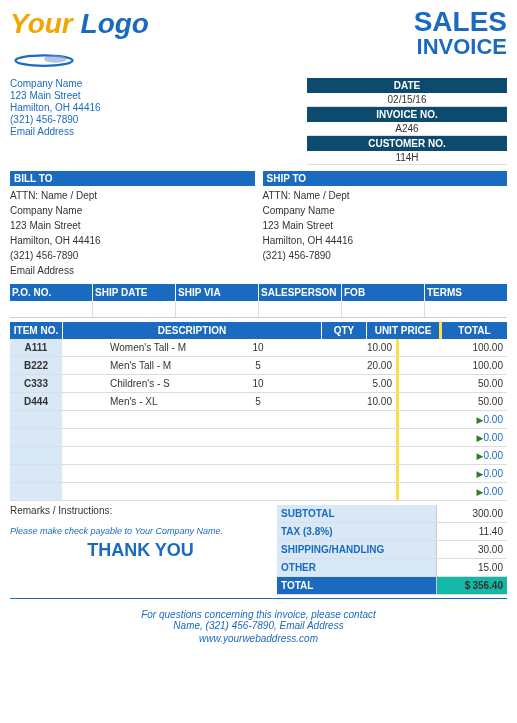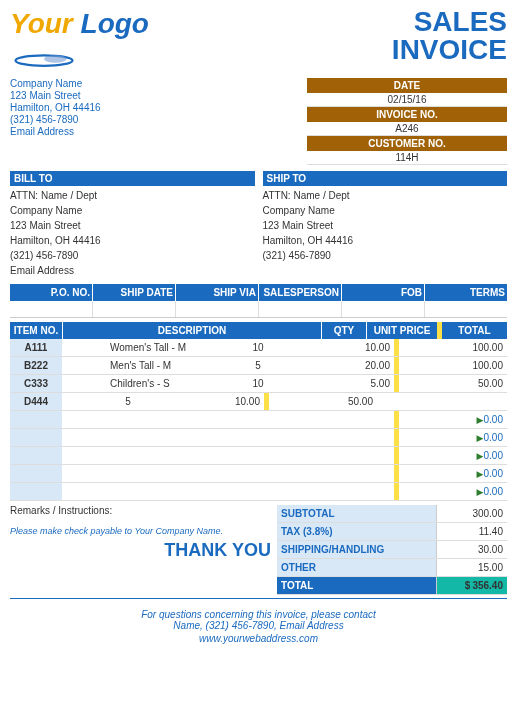--- a/index.html
+++ b/index.html
@@ -46,21 +46,21 @@
     .title-area {
       text-align: right;
     }
     .title-area .sales {
       font-size: 28px;
       font-weight: 700;
       color: #1a6abf;
       line-height: 1;
     }
     .title-area .invoice {
-      font-size: 28px;
+      font-size: 22px;
       font-weight: 900;
       color: #1a6abf;
       line-height: 1;
     }
 
     
     .info-row {
       display: flex;
       justify-content: space-between;
       margin-bottom: 6px;
@@ -71,21 +71,21 @@
       gap: 1px;
     }
     .sender-info span {
       font-size: 10px;
       color: #1a6abf;
     }
     .date-block {
       width: 200px;
     }
     .blue-label {
-      background: #a16207;
+      background: #0c4a6e;
       color: #fff;
       font-weight: bold;
       font-size: 10px;
       text-align: center;
       padding: 2px 4px;
     }
     .value-row {
       text-align: center;
       font-size: 10px;
       padding: 1px 4px;
@@ -119,21 +119,21 @@
     .po-row {
       display: flex;
       background: #1a6abf;
       color: #fff;
       font-weight: bold;
       font-size: 10px;
       margin-bottom: 1px;
     }
     .po-cell {
       flex: 1;
-      text-align: right;
+      text-align: left;
       padding: 3px 2px;
       border-right: 1px solid #fff;
     }
     .po-cell:last-child { border-right: none; }
     .po-values-row {
       display: flex;
       border-bottom: 1px solid #ccc;
       margin-bottom: 4px;
     }
     .po-val-cell {
@@ -149,21 +149,21 @@
     .items-header {
       display: flex;
       background: #1a6abf;
       color: #fff;
       font-weight: bold;
       font-size: 10px;
     }
     .col-itemno { width: 53px; text-align: center; padding: 3px 2px; border-right: 1px solid #fff; }
     .col-desc { flex: 1; text-align: center; padding: 3px 2px; border-right: 1px solid #fff; }
     .col-qty { width: 45px; text-align: center; padding: 3px 2px; border-right: 1px solid #fff; }
-    .col-price { width: 75px; text-align: center; padding: 3px 2px; border-right: 5px solid #fde047; }
+    .col-price { width: 75px; text-align: center; padding: 3px 2px; border-right: 3px solid #fde047; }
     .col-total { width: 65px; text-align: center; padding: 3px 2px; }
 
     .item-row {
       display: flex;
       border-bottom: 1px solid #ddd;
       font-size: 10px;
       gap: 43px;
     }
     .item-row .col-itemno { background: #d9e8f7; font-weight: bold; color: #333; }
     .item-row .col-desc { text-align: left; padding-left: 4px; }
@@ -196,21 +196,21 @@
     .check-payable {
       font-size: 9px;
       color: #1a6abf;
       font-style: italic;
       margin-bottom: 4px;
     }
     .thank-you {
       font-size: 18px;
       font-weight: 900;
       color: #1a6abf;
-      text-align: right;
+      text-align: center;
     }
     .right-totals {
       width: 230px;
     }
     .total-row {
       display: flex;
       border-bottom: 1px solid #ddd;
       font-size: 10px;
     }
     .total-label {
@@ -358,20 +358,21 @@
     </div>
       <div class="item-row">
       <div class="col-itemno">C333</div>
       <div class="col-desc">Children's - S</div>
       <div class="col-qty">10</div>
       <div class="col-price">5.00</div>
       <div class="col-total">50.00</div>
     </div>
       <div class="item-row">
       <div class="col-itemno">D444</div>
+      <div class="col-desc">Men's - XL</div>
       <div class="col-qty">5</div>
       <div class="col-price">10.00</div>
       <div class="col-total">50.00</div>
     </div>
       <div class="item-row zero">
       <div class="col-itemno"></div>
       <div class="col-desc"></div>
       <div class="col-qty"></div>
       <div class="col-price"></div>
       <div class="col-total"><span class="green-arrow">▶</span>0.00</div>

